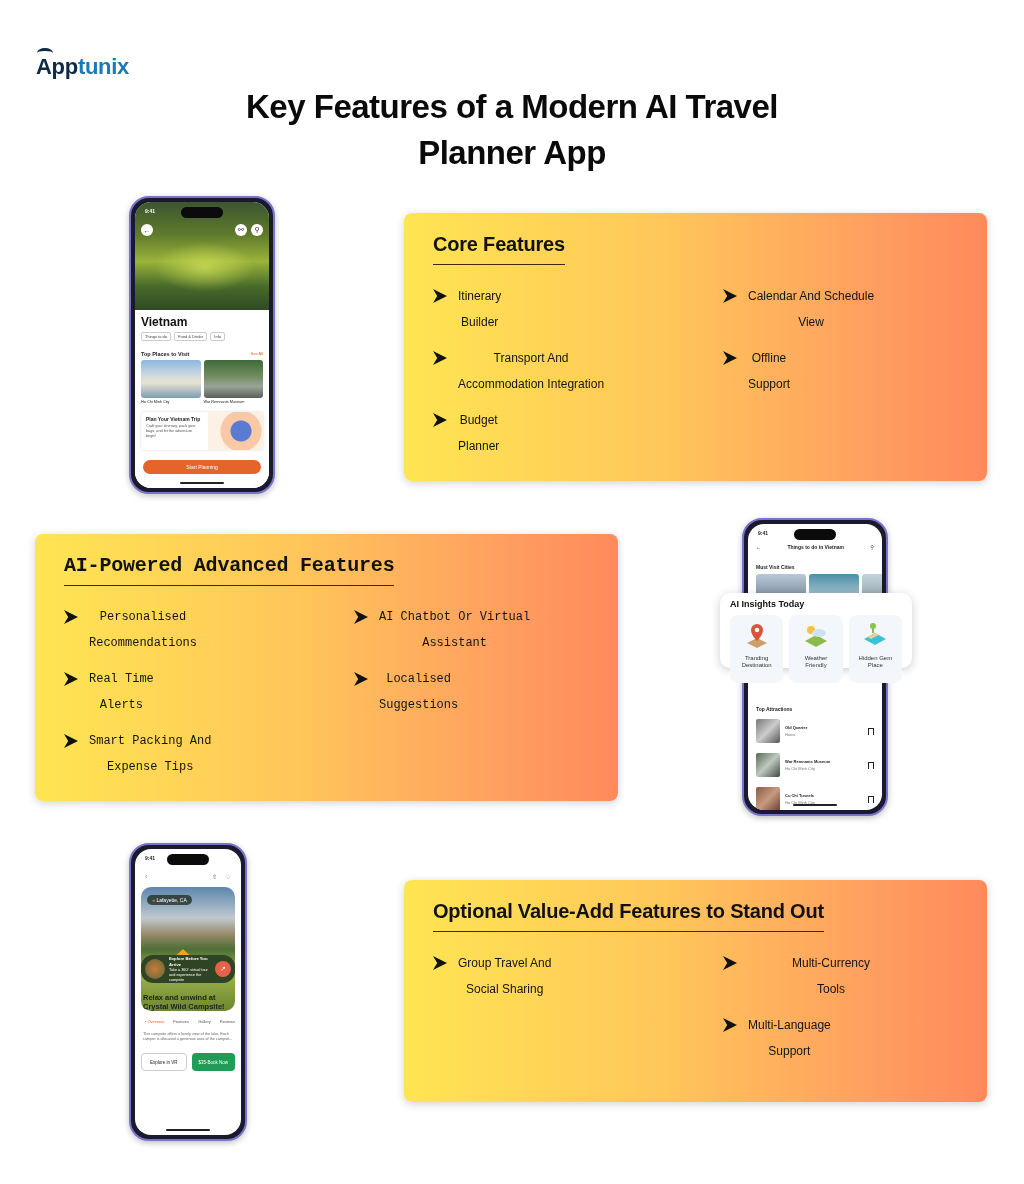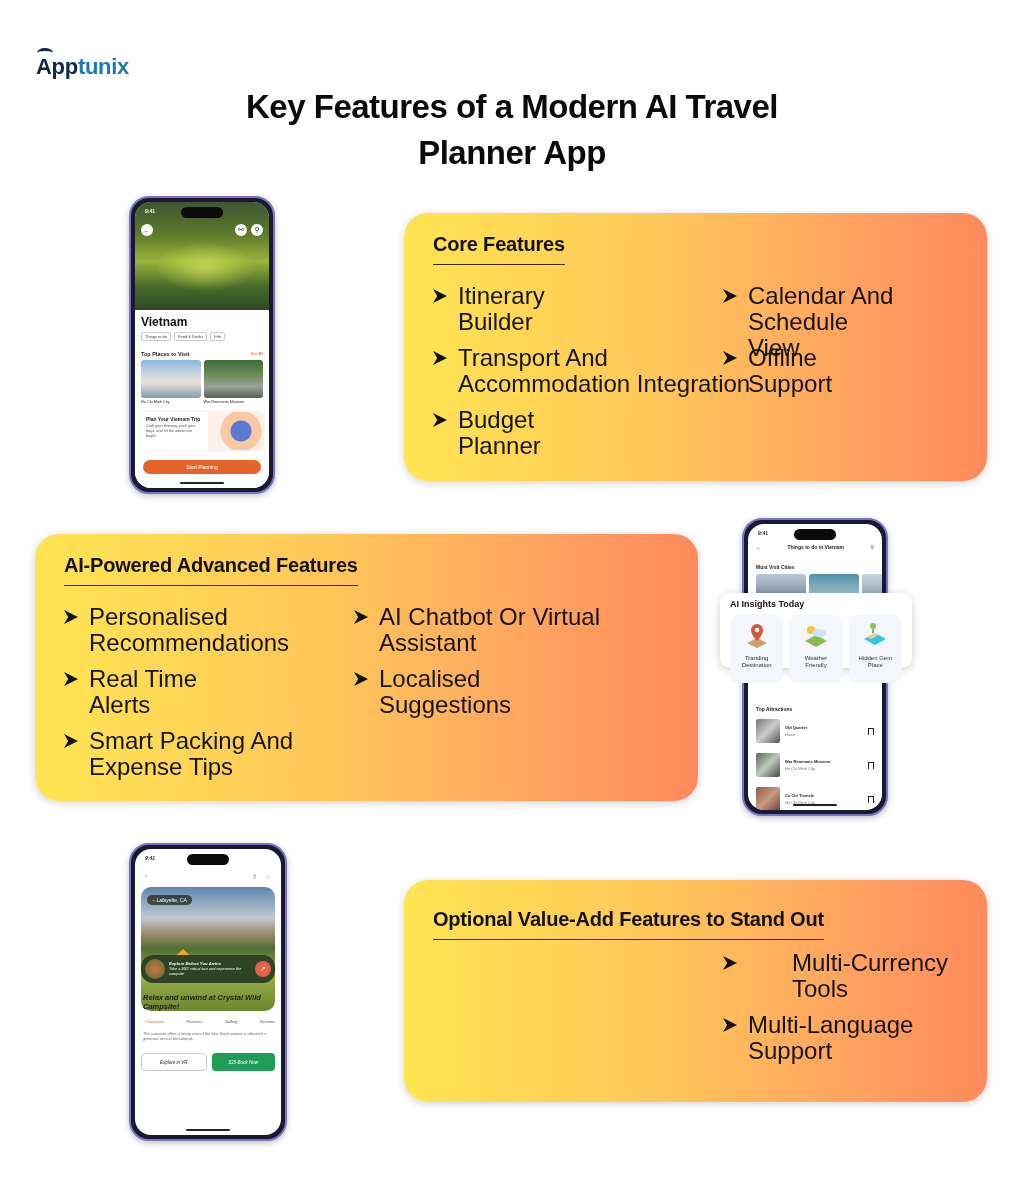--- a/index.html
+++ b/index.html
@@ -7,23 +7,23 @@
   body { position: relative; font-family: "Liberation Sans", "DejaVu Sans", sans-serif; color: #111; }
 
   .logo { position: absolute; left: 36px; top: 30px; display: flex; align-items: flex-end; font-weight: 700; font-size: 22px; letter-spacing: -0.3px; }
   .logo .a { color: #0f2a44; position: relative; }
   .logo .rest1 { color: #0f2a44; margin-top: 24px; }
   .logo .rest2 { color: #1a79b6; }
   .logo .swoosh { position: absolute; left: 1px; top: -6px; width: 16px; height: 10px; border-top: 3px solid #0f2a44; border-radius: 50% 50% 0 0; }
 
   .main-title { position: absolute; left: 0; top: 84px; width: 1024px; text-align: center; font-size: 33px; font-weight: 700; line-height: 46px; color: #0a0a0a; letter-spacing: -0.5px; }
 
-  .card { position: absolute; border-radius: 24px; background: linear-gradient(90deg, #ffe552 0%, #ffc65a 45%, #ff9f60 80%, #ff8a5c 100%); box-shadow: 0 2px 8px rgba(0,0,0,0.18); }
+  .card { position: absolute; border-radius: 8px; background: linear-gradient(90deg, #ffe552 0%, #ffc65a 45%, #ff9f60 80%, #ff8a5c 100%); box-shadow: 0 2px 8px rgba(0,0,0,0.18); }
   .card-title { position: absolute; font-size: 20px; font-weight: 700; color: #111; padding-bottom: 8px; border-bottom: 1.5px solid #3a2a10; white-space: nowrap; letter-spacing: -0.2px; }
-  .feat { position: absolute; display: flex; font-size: 24px; line-height: 26px; color: #141414; }
+  .feat { position: absolute; display: flex; font-size: 12px; line-height: 26px; color: #141414; text-align: center; }
   .feat .bullet { width: 25px; flex: none; display: flex; padding-top: 6px; }
   .feat .bullet svg { width: 14px; height: 14px; }
   .feat .txt { white-space: pre-line; }
 
   
   .phone { position: absolute; border-radius: 20px; background: #1a1a2e; border: 2px solid #7b73c9; padding: 4px; box-shadow: 0 2px 6px rgba(0,0,0,0.25); }
   .screen { width: 100%; height: 100%; border-radius: 16px; overflow: hidden; background: #fff; position: relative; font-size: 5px; color: #222; }
   .island { position: absolute; left: 50%; transform: translateX(-50%); top: 5px; width: 42px; height: 11px; background: #0b0b0b; border-radius: 8px; z-index: 5; }
   .status-time { position: absolute; left: 10px; top: 6px; font-size: 5px; font-weight: 700; z-index: 6; }
   .home-bar { position: absolute; left: 50%; transform: translateX(-50%); bottom: 4px; width: 44px; height: 2px; border-radius: 2px; background: #222; }
@@ -178,21 +178,21 @@
     <span class="bullet">
         <svg viewBox="0 0 10 10">
           <path d="M0 0 L10 5 L0 10 L3 5 Z" fill="#111"></path>
         </svg>
       </span>
     <span class="txt">Offline
 Support</span>
   </div>
 </div>
 
-<div class="card" style="left:35px; top:534px; width:663px; height:267px;">
+<div class="card" style="left:35px; top:534px; width:583px; height:267px;font-family:Liberation Mono, monospace;">
   <div class="card-title" style="left:29px; top:20px;">AI-Powered Advanced Features</div>
   <div class="feat" style="left:29px; top:70px;">
     <span class="bullet">
         <svg viewBox="0 0 10 10">
           <path d="M0 0 L10 5 L0 10 L3 5 Z" fill="#111"></path>
         </svg>
       </span>
     <span class="txt">Personalised
 Recommendations</span>
   </div>
@@ -311,21 +311,21 @@
             <path d="M12 12 L12 5" stroke="#7a9a3a" stroke-width="1.5"></path>
             <circle cx="12" cy="5" r="3" fill="#8cc44a"></circle>
           </svg>
       </div>
       <div class="lab">Hidden Gem
 Place</div>
     </div>
   </div>
 </div>
 
-<div class="phone" style="left:129px; top:843px; width:158px; height:298px;font-style:italic;">
+<div class="phone" style="left:129px; top:843px; width:118px; height:298px;">
   <div class="screen">
     <div class="island"></div>
     <div class="status-time">9:41</div>
     <div style="position:absolute; left:10px; top:24px; font-size:7px; color:#888;">‹</div>
     <div style="position:absolute; right:24px; top:24px; font-size:6px; color:#555;">⇧</div>
     <div style="position:absolute; right:10px; top:24px; font-size:6px; color:#555;">♡</div>
     <div class="p3-hero">
       <div class="tent"></div>
       <div class="loc-pill"><span style="color:#e5642a">●</span> <span>Lafayette, CA</span></div>
     </div>
@@ -344,21 +344,30 @@
     <div class="p3-desc">This campsite offers a lovely view of the lake. Each camper is allocated a generous area of the campsit...</div>
     <div class="p3-btns">
       <div class="b1">Explore in VR</div>
       <div class="b2">$35-Book Now</div>
     </div>
     <div class="home-bar"></div>
   </div>
 </div>
 
 <div class="card" style="left:404px; top:880px; width:583px; height:222px;">
-  <div class="card-title" style="left:29px; top:28px;">Optional Value-Add Features to Stand Out</div>
+  <div class="card-title" style="left:29px; top:20px;">Optional Value-Add Features to Stand Out</div>
+  <div class="feat" style="left:29px; top:70px;">
+    <span class="bullet">
+        <svg viewBox="0 0 10 10">
+          <path d="M0 0 L10 5 L0 10 L3 5 Z" fill="#111"></path>
+        </svg>
+      </span>
+    <span class="txt">Group Travel And
+Social Sharing</span>
+  </div>
   <div class="feat" style="left:319px; top:70px;gap:44px;">
     <span class="bullet">
         <svg viewBox="0 0 10 10">
           <path d="M0 0 L10 5 L0 10 L3 5 Z" fill="#111"></path>
         </svg>
       </span>
     <span class="txt">Multi-Currency
 Tools</span>
   </div>
   <div class="feat" style="left:319px; top:132px;">

